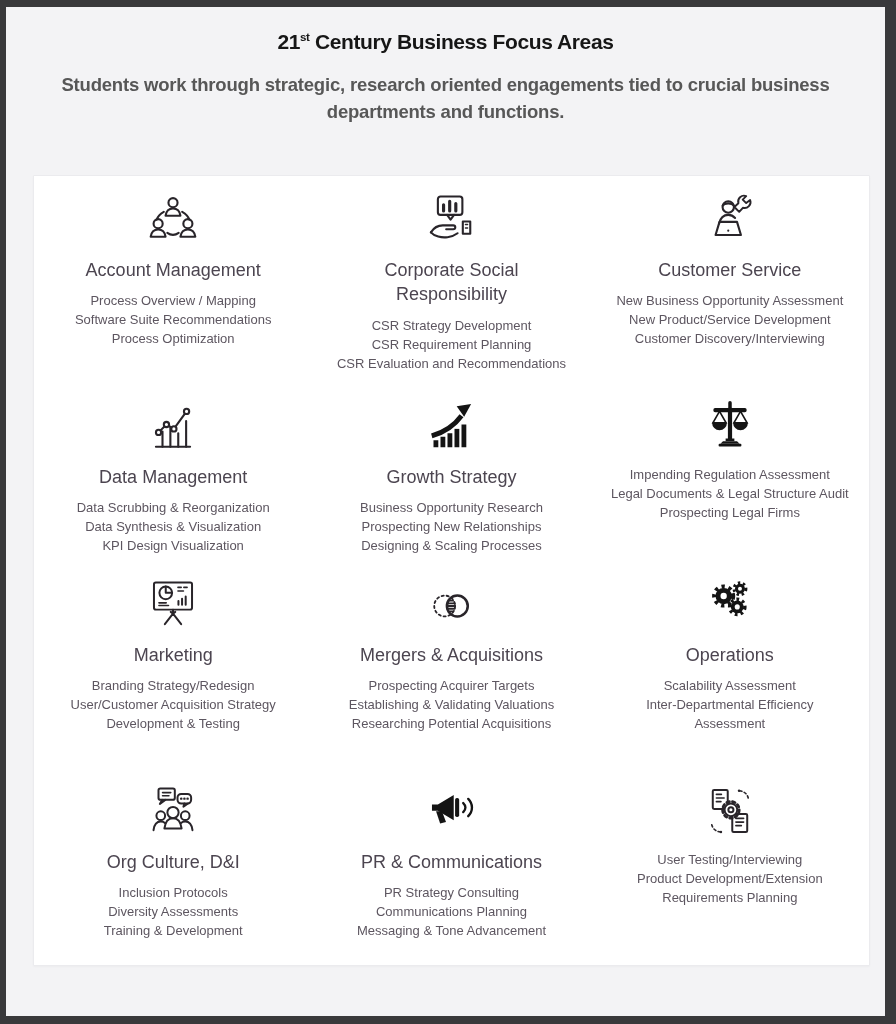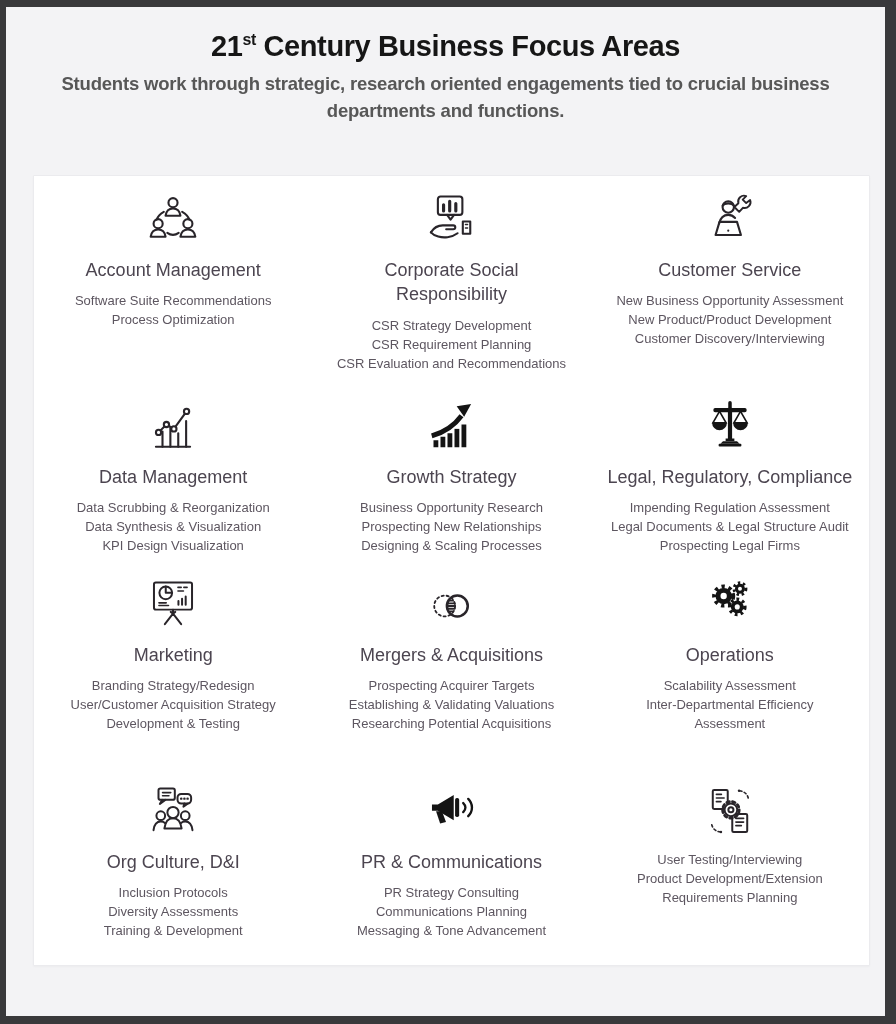--- a/index.html
+++ b/index.html
@@ -4,21 +4,21 @@
 <style>
   :root{
     --frame:#39393b; --bg:#f3f3f5; --panel:#ffffff; --panel-border:#ebebee;
     --heading:#161616; --subtitle:#575757; --card-title:#4c4550; --item:#5d5660;
     --icon-stroke:#29252a; --icon-fill:#141414;
   }
   html,body{margin:0;padding:0;width:896px;height:1024px;overflow:hidden;
     font-family:"Liberation Sans", sans-serif;}
   .frame{position:absolute;inset:0;background:var(--frame);}
   .page{position:absolute;top:7px;left:6px;width:879px;height:1009px;background:var(--bg);}
-  .page-title{margin:23px 0 8px;text-align:center;font-size:29px;font-weight:700;
+  .page-title{margin:23px 0 18px;text-align:center;font-size:21px;font-weight:700;
     letter-spacing:-0.4px;color:var(--heading);}
   .page-title sup{font-size:0.55em;line-height:0;}
   .page-subtitle{margin:5px auto 0;width:800px;text-align:center;font-size:18.5px;
     font-weight:700;color:var(--subtitle);line-height:1.45;letter-spacing:-0.2px;}
   .panel{position:absolute;left:27px;top:168px;width:837px;height:791px;box-sizing:border-box;
     background:var(--panel);border:1px solid var(--panel-border);border-radius:1px;
     box-shadow:0 1px 2px rgba(0,0,0,0.03);}
   .grid{display:grid;width:100%;height:100%;
     grid-template-columns:repeat(3,1fr);grid-template-rows:207px 178px 207px 1fr;}
   .card{text-align:center;padding:15px 10px 0;box-sizing:border-box;overflow:hidden;}
@@ -46,20 +46,21 @@
                   <circle cx="15" cy="35" r="5.2"></circle>
                   <path d="M6.5 50c.8-5.5 4.3-8.3 8.5-8.3s7.7 2.8 8.5 8.3z"></path>
                   <circle cx="49" cy="35" r="5.2"></circle>
                   <path d="M40.5 50c.8-5.5 4.3-8.3 8.5-8.3s7.7 2.8 8.5 8.3z"></path>
                   <path d="M21.5 21.5c-4.5 2.6-7 5.4-8.2 9M42.5 21.5c4.5 2.6 7 5.4 8.2 9M25.5 45.5c4.2 3 8.8 3 13 0"></path>
                 </g>
               </svg>
             </div>
             <h2 class="card-title">Account Management</h2>
             <div class="card-items">
+              <div class="item">Process Overview / Mapping</div>
               <div class="item">Software Suite Recommendations</div>
               <div class="item">Process Optimization</div>
             </div>
           </div>
           <div class="card">
             <div class="icon-box">
               <svg viewBox="0 0 64 64" width="56" height="56">
                 <g fill="none" stroke="var(--icon-stroke)" stroke-width="2.4" stroke-linecap="round" stroke-linejoin="round">
                   <rect x="17" y="4" width="28" height="21" rx="3"></rect>
                   <path d="M27.5 25l4 5.5 4-5.5"></path>
@@ -90,21 +91,21 @@
                   <path d="M19.5 35c1.5-6.5 5.5-10 10.5-10 3 0 5.7 1.2 7.8 3.5"></path>
                   <path d="M15.5 48l4.5-15h20l4.5 15z"></path>
                   <circle cx="30" cy="43" r="1.2" fill="var(--icon-stroke)" stroke="none"></circle>
                   <path d="M55 8a6.8 6.8 0 0 1-8.3 8.9l-4.2 4.6-5.5-5.5 4.6-4.2A6.8 6.8 0 0 1 50.5 3.5l-4 4 4 4z" stroke-width="2.2"></path>
                 </g>
               </svg>
             </div>
             <h2 class="card-title">Customer Service</h2>
             <div class="card-items">
               <div class="item">New Business Opportunity Assessment</div>
-              <div class="item">New Product/Product Development</div>
+              <div class="item">New Product/Service Development</div>
               <div class="item">Customer Discovery/Interviewing</div>
             </div>
           </div>
           <div class="card">
             <div class="icon-box">
               <svg viewBox="0 0 64 64" width="56" height="56">
                 <g fill="none" stroke="var(--icon-stroke)" stroke-width="2.4" stroke-linecap="round" stroke-linejoin="round">
                   <path d="M12.5 53.5h39"></path>
                   <path d="M20 53.5V36M29 53.5V31.5M38 53.5V38M47 53.5V24"></path>
                   <path d="M15.5 37L24.5 28l8.5 5L47.5 13"></path>
@@ -152,21 +153,20 @@
                   <rect x="30.6" y="10" width="2.8" height="34"></rect>
                   <path d="M20 13l-7.5 13h15zM44 13l-7.5 13h15z" fill="none" stroke-width="1.8"></path>
                   <path d="M11.5 26h17a8.5 8.5 0 0 1-17 0z" stroke="none"></path>
                   <path d="M35.5 26h17a8.5 8.5 0 0 1-17 0z" stroke="none"></path>
                   <path d="M27 44h10v3H27z" stroke="none"></path>
                   <path d="M21 50l3-3h16l3 3z" stroke="none"></path>
                   <rect x="19" y="50" width="26" height="3" rx="1" stroke="none"></rect>
                 </g>
               </svg>
             </div>
-            <h2 class="card-title">Legal, Regulatory, Compliance</h2>
             <div class="card-items">
               <div class="item">Impending Regulation Assessment</div>
               <div class="item">Legal Documents &amp; Legal Structure Audit</div>
               <div class="item">Prospecting Legal Firms</div>
             </div>
           </div>
           <div class="card">
             <div class="icon-box">
               <svg viewBox="0 0 64 64" width="58" height="58">
                 <g fill="none" stroke="var(--icon-stroke)" stroke-width="2.2" stroke-linecap="round" stroke-linejoin="round">

